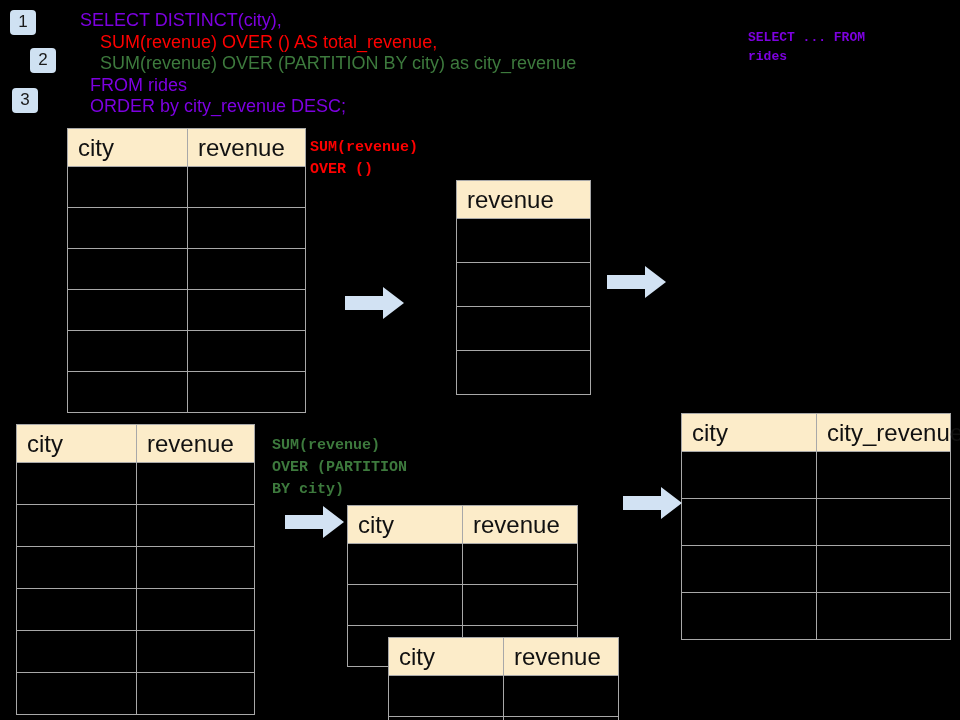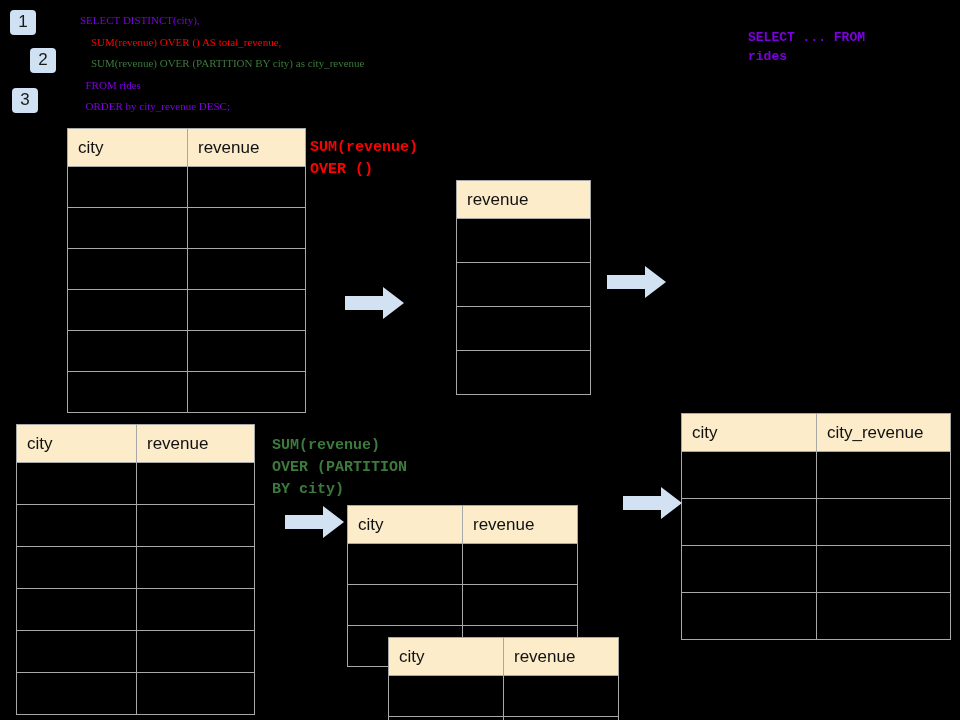--- a/index.html
+++ b/index.html
@@ -27,22 +27,22 @@
     font-size: 17px;
     line-height: 24px;
     text-align: center;
     width: 26px;
     height: 25px;
   }
 
   
   .sql-block {
     position: absolute;
-    font-family: Liberation Serif, serif;
-    font-size: 11px;
+    font-family: Liberation Sans, sans-serif;
+    font-size: 18px;
     line-height: 21.5px;
     white-space: pre;
     letter-spacing: 0px;
   }
   .sql-line { white-space: pre; }
   .c-purple { color: #7d00e0; }
   .c-red    { color: #fe0000; }
   .c-green  { color: #3d7a3d; }
 
   
@@ -79,21 +79,21 @@
   .tbl td, .tbl th {
     border: 1px solid #a8a8a8;
     padding: 0;
     height: 40px;
     background: #000000;
   }
   .tbl th {
     background: #fcecc9;
     color: #111111;
     font-weight: normal;
-    font-size: 17px;
+    font-size: 24px;
     text-align: left;
     padding: 0 0 0 10px;
     height: 37px;
   }
 
   
   .arrow {
     position: absolute;
     width: 60px;
     height: 34px;

